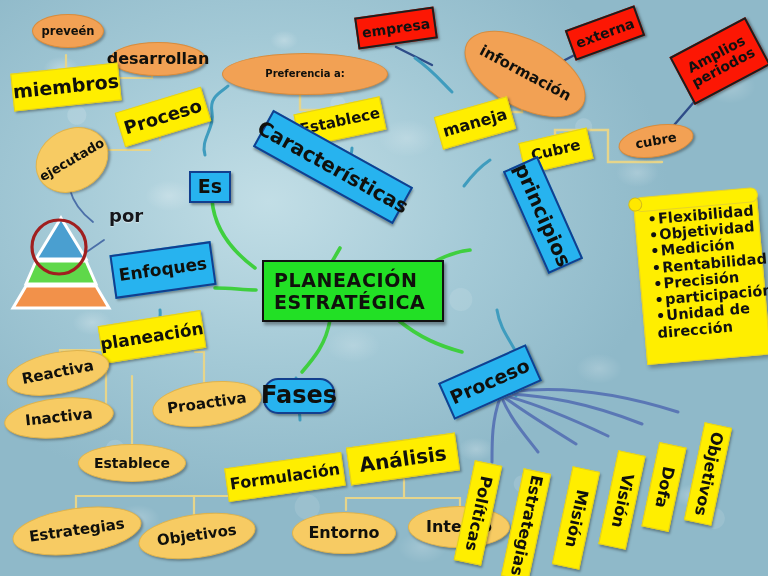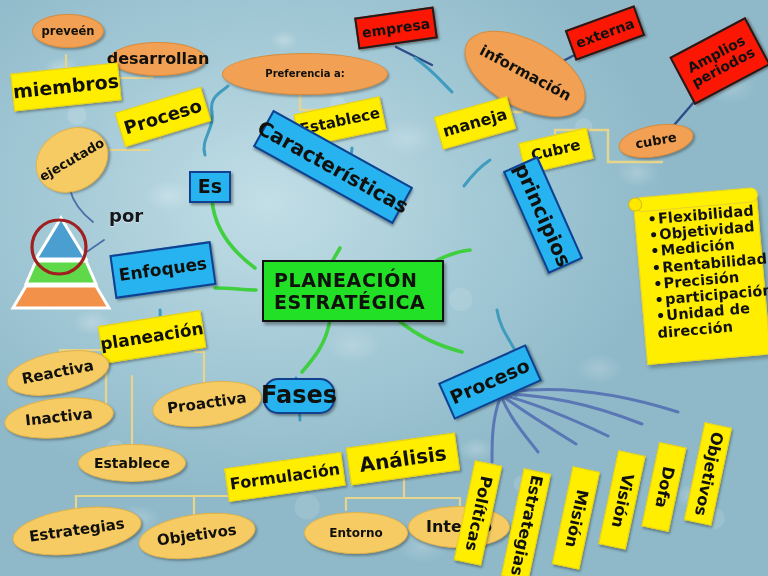--- a/index.html
+++ b/index.html
@@ -333,21 +333,21 @@
   </div>
 
   <div class="node yellow" style="left:226px;top:460px;width:118px;height:34px;font-size:16px;transform:rotate(-8deg);">
     <span>Formulación</span>
   </div>
 
   <div class="node yellow" style="left:348px;top:440px;width:110px;height:38px;font-size:20px;transform:rotate(-8deg);">
     <span>Análisis</span>
   </div>
 
-  <div class="node oval-gold" style="left:304px;top:512px;width:104px;height:42px;font-size:12px;">
+  <div class="node oval-gold" style="left:292px;top:512px;width:104px;height:42px;font-size:16px;">
     <span>Entorno</span>
   </div>
 
   <div class="node oval-gold" style="left:408px;top:506px;width:102px;height:42px;font-size:16px;">
     <span>Interno</span>
   </div>
 
   <div class="node blue" style="left:442px;top:362px;width:96px;height:40px;font-size:19px;transform:rotate(-24deg);">
     <span>Proceso</span>
   </div>

